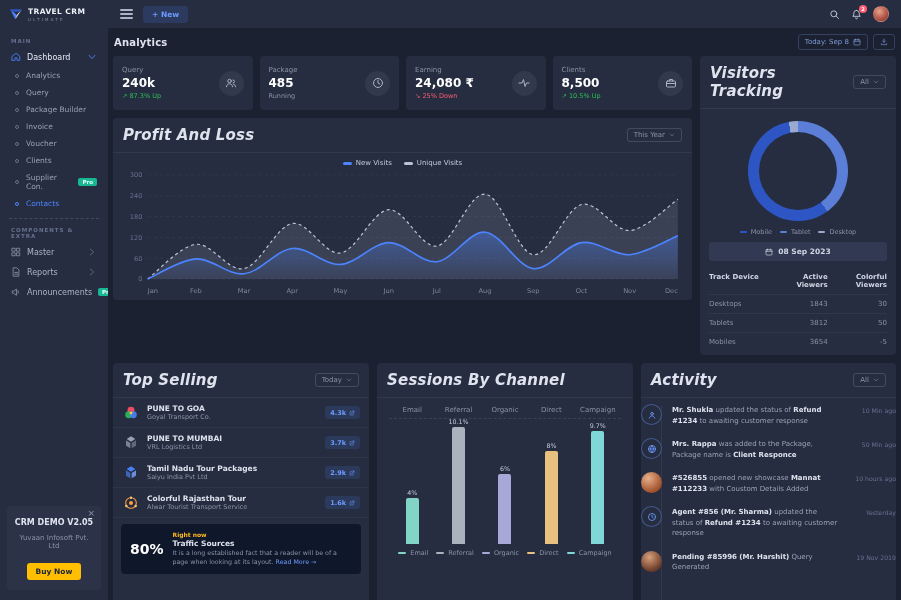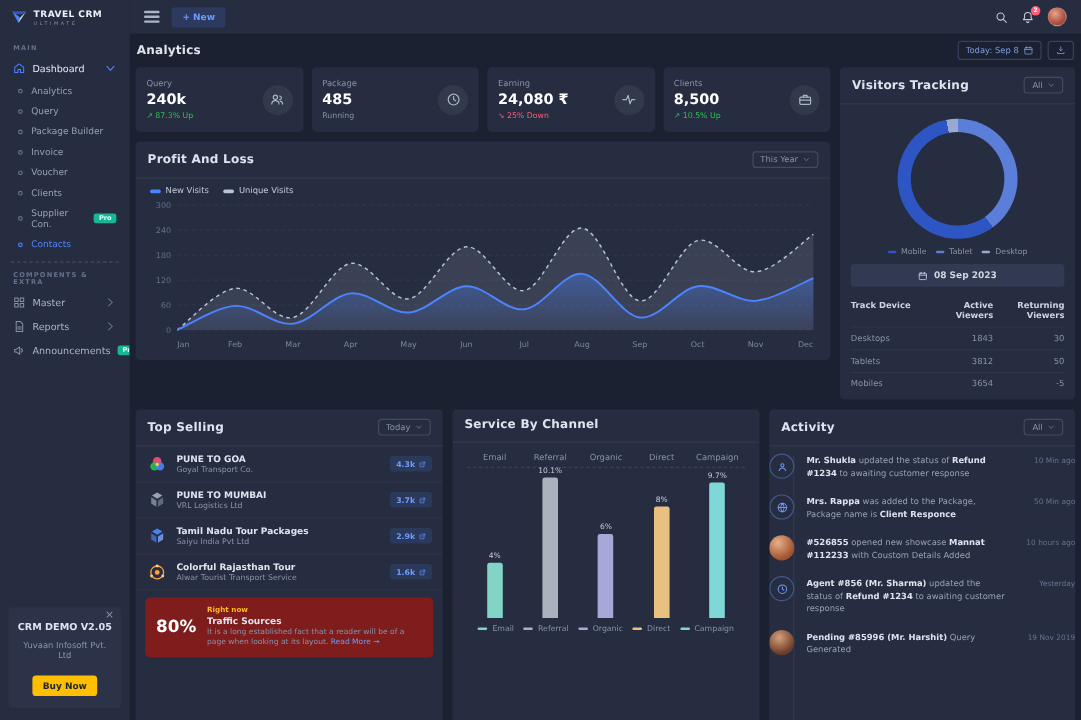--- a/index.html
+++ b/index.html
@@ -53,39 +53,39 @@
   .date-btn .ico svg,.dl-btn .ico svg{width:8px;height:8px;}
   .date-btn .ico,.dl-btn .ico{display:flex;color:#7f9bd8;}
 
   .content{flex:1;min-height:0;padding:2px 5px 5px;display:flex;flex-direction:column;gap:8px;overflow:hidden;}
   .row1{display:grid;grid-template-columns:1fr 196px;gap:8px;flex:none;}
   .left-col{display:flex;flex-direction:column;gap:8px;min-width:0;}
   .row2{display:grid;grid-template-columns:256px 256px 1fr;gap:8px;height:266px;flex:none;}
 
   .panel{background:#262d40;border-radius:4px;overflow:hidden;display:flex;flex-direction:column;}
   .panel-head{display:flex;justify-content:space-between;align-items:center;padding:8px 10px;border-bottom:1px solid rgba(255,255,255,.06);flex:none;}
-  .panel-title{font-size:10px;font-weight:bold;color:#dfe3ee;letter-spacing:.2px;}
+  .panel-title{font-size:15px;font-weight:bold;color:#dfe3ee;letter-spacing:.2px;font-style:italic;}
   .chip{font-size:7px;color:#8a92a9;border:1px solid rgba(255,255,255,.14);padding:2px 6px;border-radius:3px;display:flex;align-items:center;gap:4px;cursor:pointer;}
   .chip .ico{display:flex;color:#8a92a9;}
   .chip .ico svg{width:6px;height:6px;}
 
   
   .cards{display:grid;grid-template-columns:repeat(4,1fr);gap:7px;height:54px;}
   .stat{background:#262d40;border-radius:4px;padding:7px 9px;display:flex;justify-content:space-between;align-items:center;}
   .stat-label{font-size:7px;color:#8a92a9;}
   .stat-value{font-size:12px;font-weight:bold;color:#fff;margin:2px 0 2px;}
   .stat-sub{font-size:6.5px;color:#8a92a9;display:flex;align-items:center;gap:2px;}
   .trend-up{color:#2bc155;}
   .trend-down{color:#ff5c75;}
   .stat-ico{width:25px;height:25px;border-radius:50%;background:rgba(255,255,255,.06);display:flex;align-items:center;justify-content:center;color:#aab3c7;flex:none;}
   .stat-ico svg{width:12px;height:12px;}
 
   
   .profit-body{padding:4px 8px 2px;position:relative;}
-  .legend-row{display:flex;justify-content:flex-start;gap:12px;padding:2px 4px 2px;font-size:7px;color:#c2c9da;}
+  .legend-row{display:flex;justify-content:center;gap:12px;padding:2px 4px 2px;font-size:7px;color:#c2c9da;}
   .lg-item{display:flex;align-items:center;gap:4px;}
   .lg-mark{width:9px;height:3px;border-radius:2px;display:inline-block;}
   #profit-chart{width:100%;height:128px;display:block;}
 
   
   .vis-body{padding:6px 9px 4px;display:flex;flex-direction:column;min-height:0;}
   .donut-wrap{display:flex;justify-content:center;padding:6px 0 4px;}
   .donut{width:100px;height:100px;border-radius:50%;position:relative;}
   .donut::after{content:"";position:absolute;inset:11px;border-radius:50%;background:#262d40;}
   .donut-legend{display:flex;justify-content:center;gap:8px;font-size:6.5px;color:#8a92a9;padding:3px 0 6px;}
@@ -101,21 +101,21 @@
   
   .ts-list{flex:none;}
   .ts-row{display:flex;align-items:center;gap:7px;padding:5.5px 9px;border-bottom:1px solid rgba(255,255,255,.04);}
   .ts-ico{width:18px;height:18px;flex:none;display:flex;align-items:center;justify-content:center;}
   .ts-ico svg{width:16px;height:16px;}
   .ts-name{font-size:7.5px;font-weight:600;color:#dfe3ee;line-height:1.3;}
   .ts-company{font-size:6.5px;color:#8a92a9;}
   .ts-badge{margin-left:auto;background:rgba(76,132,255,.14);color:#6e9bff;font-size:6.5px;font-weight:600;padding:2.5px 5px;border-radius:3px;display:flex;gap:3px;align-items:center;cursor:pointer;}
   .ts-badge .ico{display:flex;}
   .ts-badge .ico svg{width:6px;height:6px;}
-  .traffic{margin:6px 8px;background:#7f1d1d;border-radius:4px;padding:7px 9px;display:flex;gap:9px;align-items:center;}
+  .traffic{margin:6px 8px;background:#0f172a;border-radius:4px;padding:7px 9px;display:flex;gap:9px;align-items:center;}
   .tr-pct{font-size:14px;font-weight:bold;color:#fff;flex:none;}
   .tr-tag{font-size:6px;color:#ffb822;font-weight:bold;}
   .tr-head{font-size:7.5px;color:#dfe3ee;font-weight:600;margin:1px 0;}
   .tr-body{font-size:6.3px;color:#8a92a9;line-height:1.4;}
   .tr-link{color:#6e9bff;cursor:pointer;}
 
   
   .sess-body{padding:8px 12px 6px;display:flex;flex-direction:column;flex:1;}
   .bars-cats{display:grid;grid-template-columns:repeat(5,1fr);font-size:7px;color:#8a92a9;text-align:center;margin-bottom:4px;}
   .bars-area{position:relative;height:122px;display:grid;grid-template-columns:repeat(5,1fr);align-items:end;}
@@ -491,21 +491,21 @@
                     <line x1="8" y1="3" x2="8" y2="7"></line>
                     <line x1="16" y1="3" x2="16" y2="7"></line>
                   </svg>
                 </span>
               <span>08 Sep 2023</span>
             </div>
             <div class="dev-table" id="device-table">
                 <div class="dev-row head">
                   <span>Track Device</span>
                   <span>Active Viewers</span>
-                  <span>Returning Viewers</span>
+                  <span>Colorful Viewers</span>
                 </div>
                 <div class="dev-row">
                   <span>Desktops</span>
                   <span>1843</span>
                   <span>30</span>
                 </div>
                 <div class="dev-row">
                   <span>Tablets</span>
                   <span>3812</span>
                   <span>50</span>
@@ -631,21 +631,21 @@
             <div>
               <div class="tr-tag">Right now</div>
               <div class="tr-head">Traffic Sources</div>
               <div class="tr-body"><span>It is a long established fact that a reader will be of a page when looking at its layout.</span> <span class="tr-link">Read More →</span></div>
             </div>
           </div>
         </section>
 
         <section class="panel">
           <div class="panel-head">
-            <span class="panel-title">Service By Channel</span>
+            <span class="panel-title">Sessions By Channel</span>
           </div>
           <div class="sess-body">
             <div class="bars-cats" id="bars-cats">
                 <span>Email</span>
                 <span>Referral</span>
                 <span>Organic</span>
                 <span>Direct</span>
                 <span>Campaign</span>
               </div>
             <div class="bars-area" id="bars-area">

